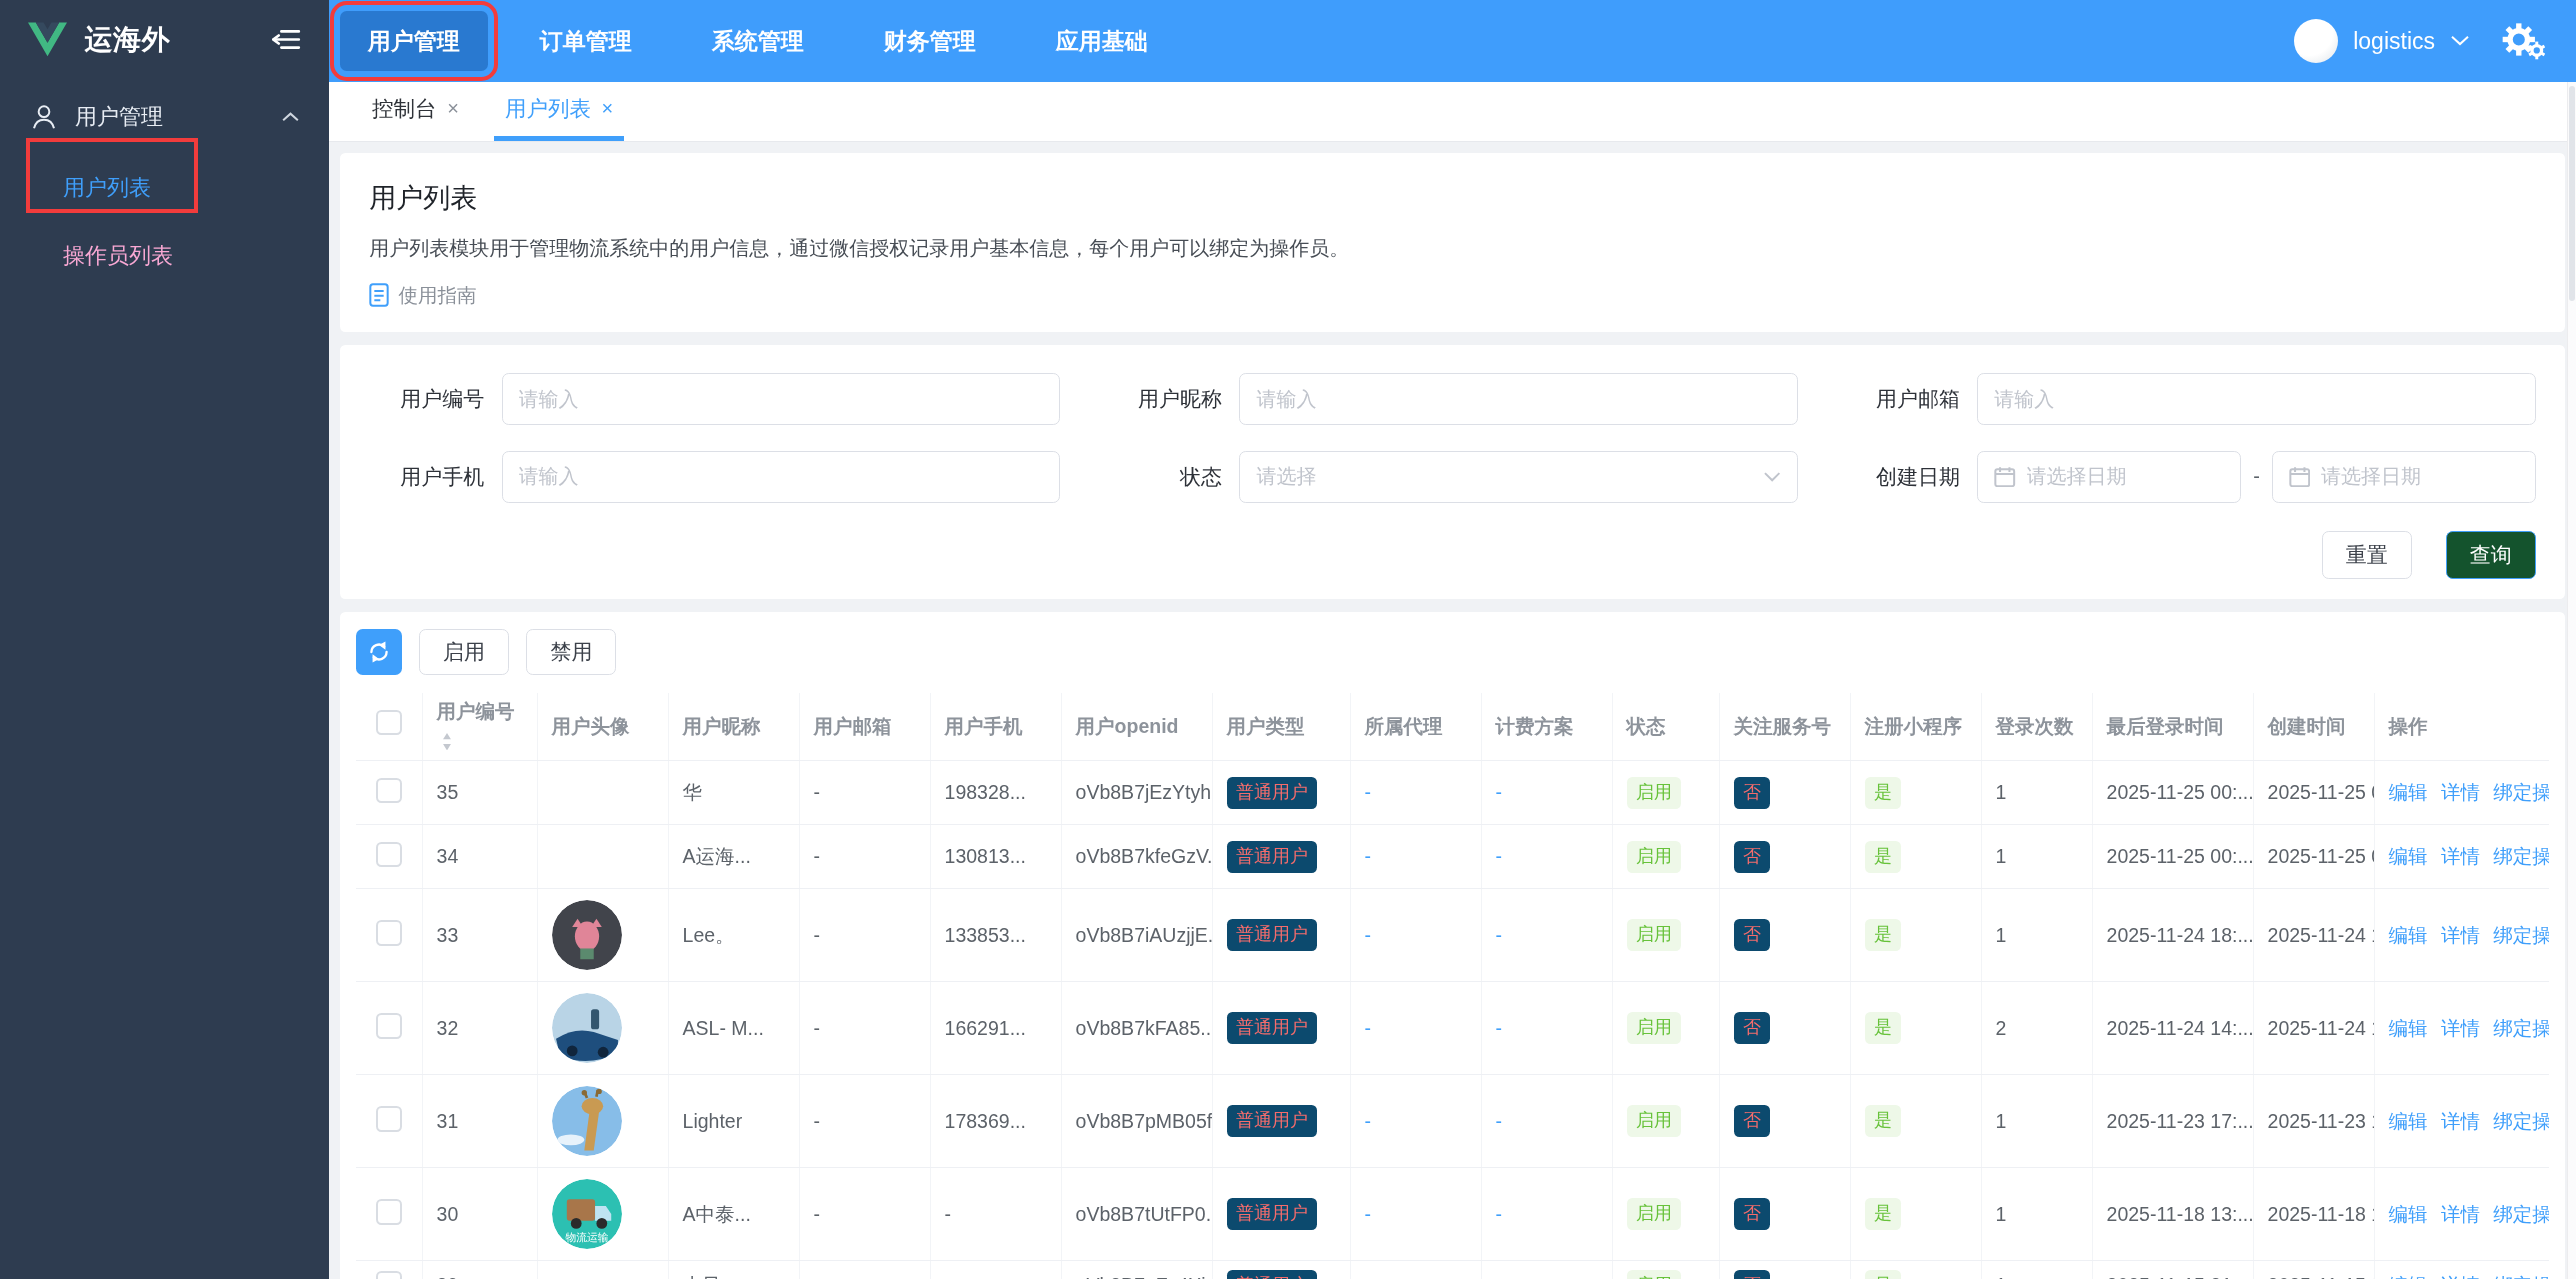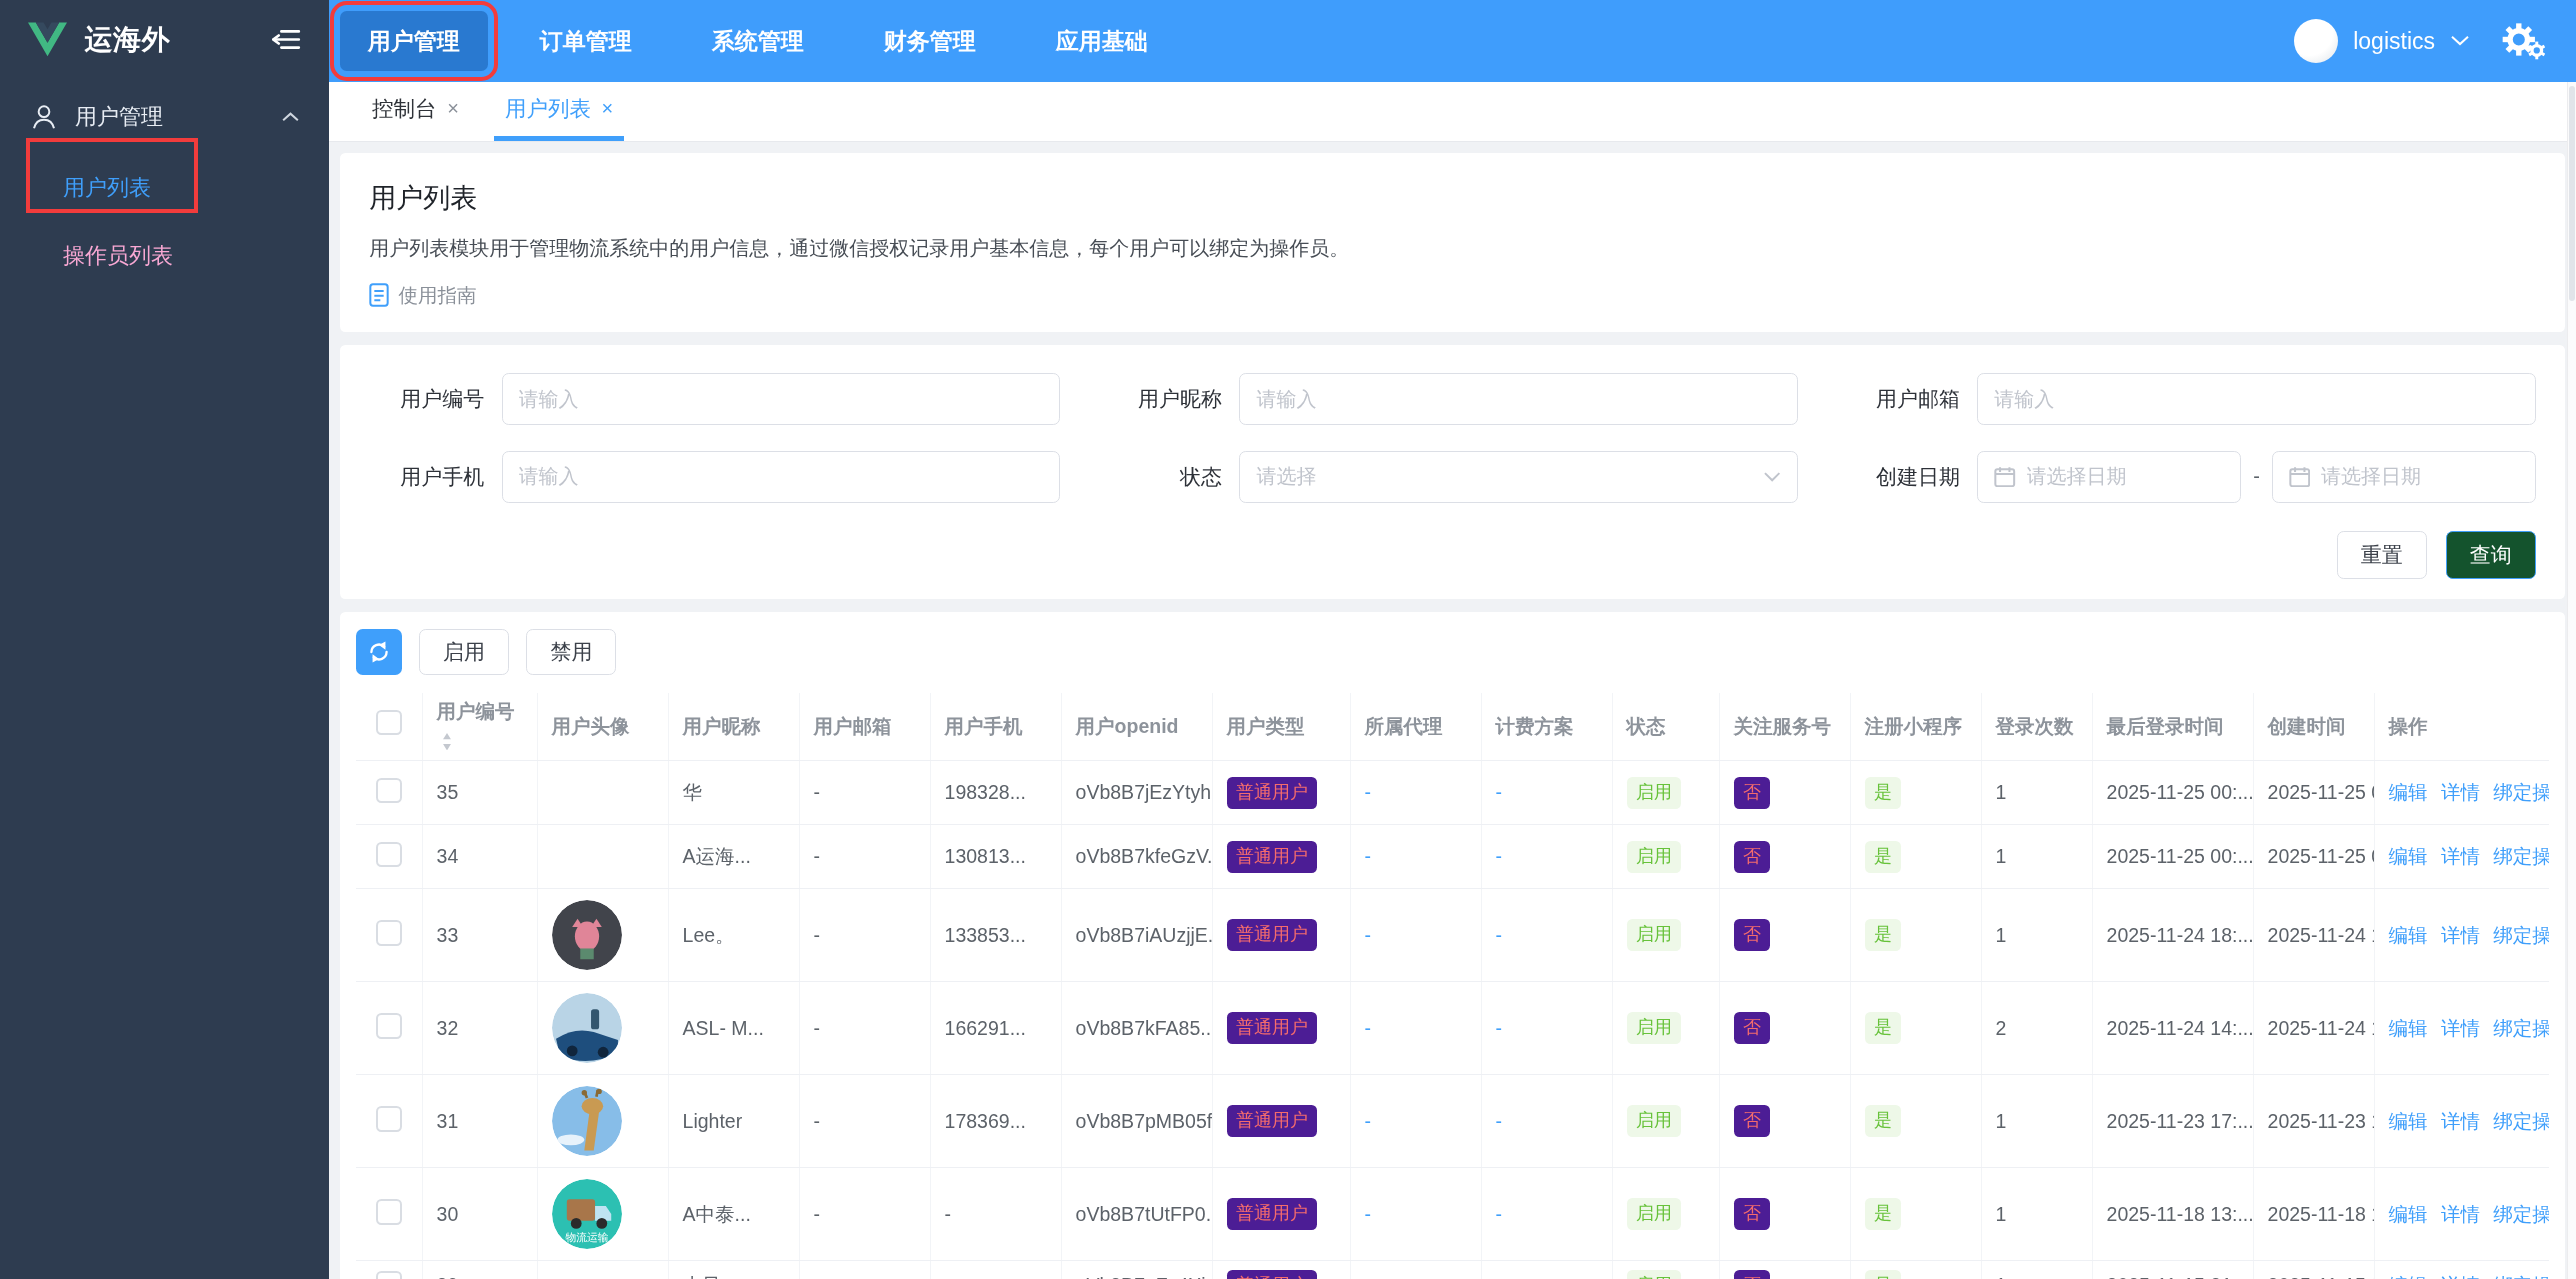--- a/index.html
+++ b/index.html
@@ -50,40 +50,40 @@
   
   .search-card { padding:28px 29.5px 20px; margin-bottom:13.4px; }
   .search-grid { display:grid; grid-template-columns:1fr 1fr 1fr; column-gap:47px; row-gap:25.5px; }
   .field { display:flex; align-items:center; min-width:0; }
   .field-label { width:115px; flex-shrink:0; text-align:right; margin-right:17.4px; font-size:21px; color:#2d3138; white-space:nowrap; }
   .input { flex:1; height:52px; border:1.3px solid #dcdfe6; border-radius:6.7px; background:#fff; display:flex; align-items:center; padding:0 16px; min-width:0; }
   .input input { border:none; outline:none; width:100%; font-size:20px; color:#5c6269; font-family:inherit; background:transparent; }
   .input input::placeholder { color:#c0c4cc; }
   .date-sep { margin:0 12px; font-size:20px; color:#5c6269; }
   .ic-gap { margin-right:10.7px; flex-shrink:0; display:flex; }
-  .buttons-row { display:flex; justify-content:flex-end; gap:19px; margin-top:28px; }
+  .buttons-row { display:flex; justify-content:flex-end; gap:34px; margin-top:28px; }
   .btn { height:48px; padding:0 23px; border-radius:6.7px; border:1.3px solid #dcdfe6; background:#fff; color:#3c414a; font-size:21px; font-family:inherit; display:inline-flex; align-items:center; cursor:pointer; }
   .btn-primary { background:#14532d; border-color:#3f9ffb; color:#fff; }
 
   
   .table-card { height:755px; padding:17.4px 16px 0; display:flex; flex-direction:column; }
   .toolbar { display:flex; gap:17.4px; margin-bottom:17.4px; flex-shrink:0; }
   .icon-btn { width:46px; height:46px; border:none; border-radius:6.7px; background:#3f9ffb; display:flex; align-items:center; justify-content:center; cursor:pointer; }
   .toolbar .btn { height:46px; }
   .table-wrap { flex:1; overflow:hidden; }
   table { width:100%; border-collapse:collapse; table-layout:fixed; }
   th, td { padding:0 13.4px; border-bottom:1.3px solid #eef0f4; border-right:1.3px solid #f2f4f7; overflow:hidden; white-space:nowrap; text-overflow:clip; }
   th:last-child, td:last-child { border-right:none; }
   thead th { height:68px; text-align:left; font-size:19.5px; font-weight:bold; color:#8d939b; white-space:normal; line-height:1.5; vertical-align:middle; }
   tbody td { font-size:19.5px; color:#5c6269; vertical-align:middle; }
   .cb { display:inline-block; width:25.5px; height:25.5px; border:2px solid #d9dde3; border-radius:5.4px; background:#fff; cursor:pointer; }
   .cb-col { text-align:center; }
   .sort-ic { width:10px; height:17.4px; margin-left:5.4px; vertical-align:-2.7px; cursor:pointer; }
   .badge { display:inline-block; padding:6px 9.4px; border-radius:5.4px; font-size:18px; line-height:1.1; }
-  .badge-red { background:#4c1d95; color:#f56c6c;text-align:center; }
+  .badge-red { background:#0c4a6e; color:#f56c6c;text-align:center; }
   .badge-green { background:#eef8e8; color:#67c23a; }
   .dash-link { color:#3f9ffb; }
   .op-cell { box-shadow:-9.4px 0 12px -6.7px rgba(0,0,0,0.10); background:#fff; }
   .link { color:#3f9ffb; margin-right:13.4px; cursor:pointer; white-space:nowrap; }
   .avatar-svg { width:70px; height:70px; border-radius:50%; display:block; }
 
   
   .scroll-strip { position:absolute; right:0; top:82px; bottom:0; width:9.4px; background:#fbfbfc; border-left:1.3px solid #ececee; }
   .scroll-thumb { margin:4px 1.3px 0; height:215px; border-radius:4px; background:#e1e4e9; }
   .app-wrap { position:relative; display:flex; width:2576px; height:1279px; }

